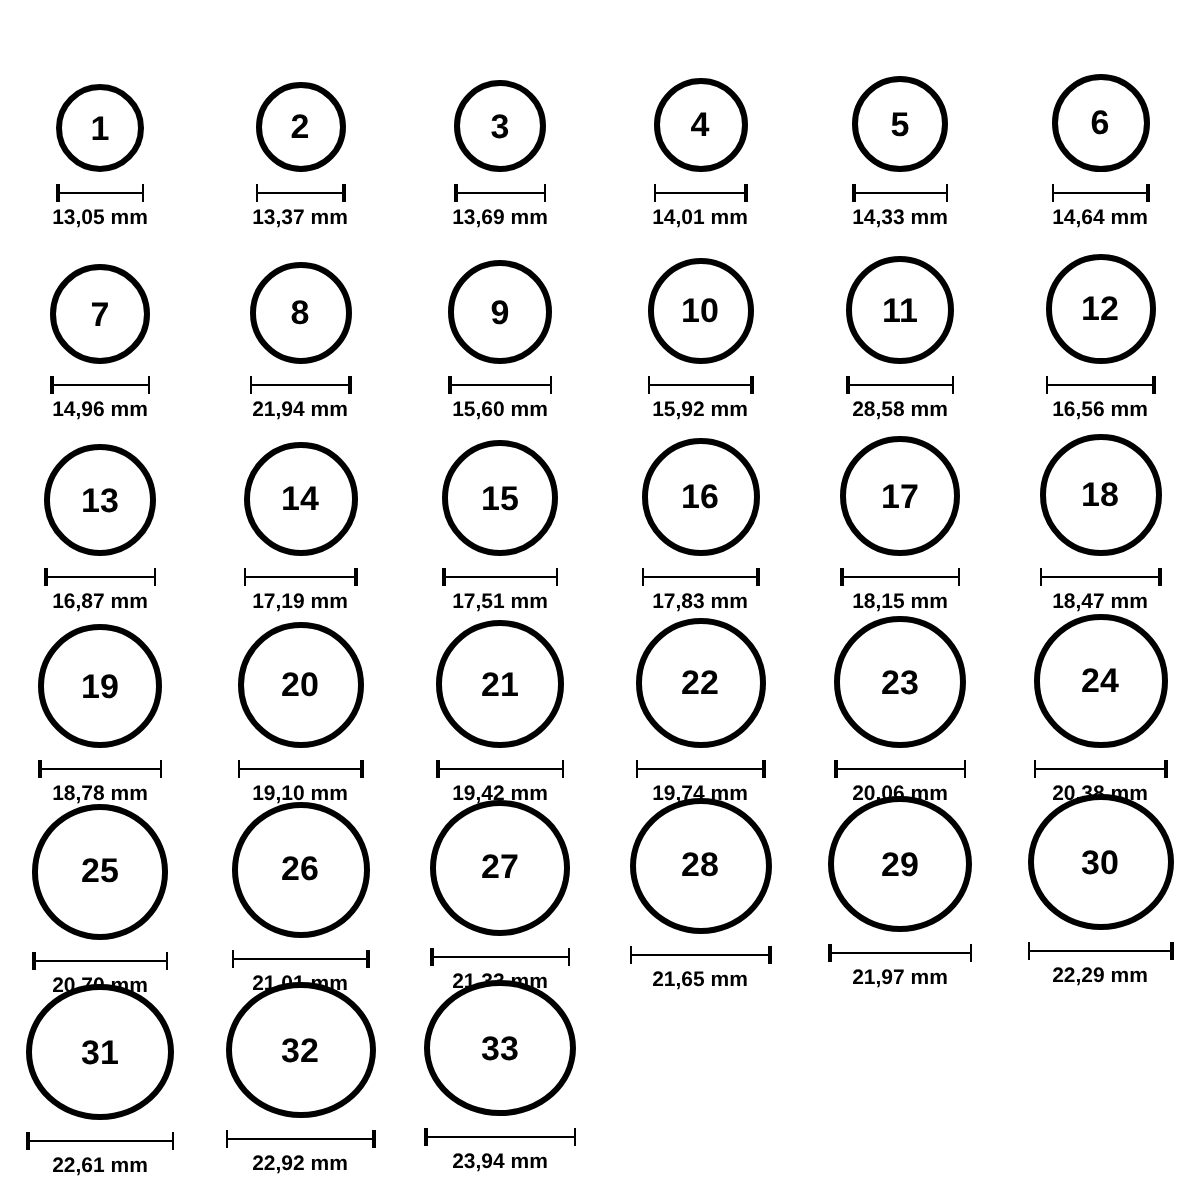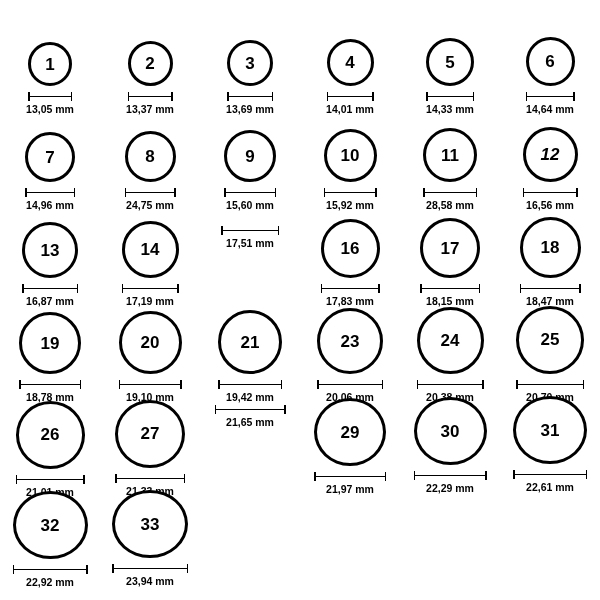--- a/index.html
+++ b/index.html
@@ -158,21 +158,21 @@
         </div>
         <div class="mm-label">14,96 mm</div>
       </div>
       <div class="cell" style="padding-top: 25px;">
         <div class="ring" style="width: 51px; height: 51px;">
           <span class="ring-size">8</span>
         </div>
         <div class="measure">
           <div class="bar" style="width: 51px;"></div>
         </div>
-        <div class="mm-label">24,75 mm</div>
+        <div class="mm-label">21,94 mm</div>
       </div>
       <div class="cell" style="padding-top: 24px;">
         <div class="ring" style="width: 52px; height: 52px;">
           <span class="ring-size">9</span>
         </div>
         <div class="measure">
           <div class="bar" style="width: 52px;"></div>
         </div>
         <div class="mm-label">15,60 mm</div>
       </div>
@@ -188,21 +188,21 @@
       <div class="cell" style="padding-top: 22px;">
         <div class="ring" style="width: 54px; height: 54px;">
           <span class="ring-size">11</span>
         </div>
         <div class="measure">
           <div class="bar" style="width: 54px;"></div>
         </div>
         <div class="mm-label">28,58 mm</div>
       </div>
       <div class="cell" style="padding-top: 21px;">
-        <div class="ring" style="width: 55px; height: 55px; font-style: italic;">
+        <div class="ring" style="width: 55px; height: 55px;">
           <span class="ring-size">12</span>
         </div>
         <div class="measure">
           <div class="bar" style="width: 55px;"></div>
         </div>
         <div class="mm-label">16,56 mm</div>
       </div>
       <div class="cell" style="padding-top: 20px;">
         <div class="ring" style="width: 56px; height: 56px;">
           <span class="ring-size">13</span>
@@ -215,20 +215,23 @@
       <div class="cell" style="padding-top: 19px;">
         <div class="ring" style="width: 57px; height: 57px;">
           <span class="ring-size">14</span>
         </div>
         <div class="measure">
           <div class="bar" style="width: 57px;"></div>
         </div>
         <div class="mm-label">17,19 mm</div>
       </div>
       <div class="cell" style="padding-top: 18px;">
+        <div class="ring" style="width: 58px; height: 58px;">
+          <span class="ring-size">15</span>
+        </div>
         <div class="measure">
           <div class="bar" style="width: 58px;"></div>
         </div>
         <div class="mm-label">17,51 mm</div>
       </div>
       <div class="cell" style="padding-top: 17px;">
         <div class="ring" style="width: 59px; height: 59px;">
           <span class="ring-size">16</span>
         </div>
         <div class="measure">
@@ -274,20 +277,29 @@
       </div>
       <div class="cell" style="padding-top: 12px;">
         <div class="ring" style="width: 64px; height: 64px;">
           <span class="ring-size">21</span>
         </div>
         <div class="measure">
           <div class="bar" style="width: 64px;"></div>
         </div>
         <div class="mm-label">19,42 mm</div>
       </div>
+      <div class="cell" style="padding-top: 11px;">
+        <div class="ring" style="width: 65px; height: 65px;">
+          <span class="ring-size">22</span>
+        </div>
+        <div class="measure">
+          <div class="bar" style="width: 65px;"></div>
+        </div>
+        <div class="mm-label">19,74 mm</div>
+      </div>
       <div class="cell" style="padding-top: 10px;">
         <div class="ring" style="width: 66px; height: 66px;">
           <span class="ring-size">23</span>
         </div>
         <div class="measure">
           <div class="bar" style="width: 66px;"></div>
         </div>
         <div class="mm-label">20,06 mm</div>
       </div>
       <div class="cell" style="padding-top: 9px;">
@@ -320,20 +332,23 @@
       <div class="cell" style="padding-top: 6px;">
         <div class="ring" style="width: 70px; height: 70px;">
           <span class="ring-size">27</span>
         </div>
         <div class="measure">
           <div class="bar" style="width: 70px;"></div>
         </div>
         <div class="mm-label">21,33 mm</div>
       </div>
       <div class="cell" style="padding-top: 5px;">
+        <div class="ring" style="width: 71px; height: 71px;">
+          <span class="ring-size">28</span>
+        </div>
         <div class="measure">
           <div class="bar" style="width: 71px;"></div>
         </div>
         <div class="mm-label">21,65 mm</div>
       </div>
       <div class="cell" style="padding-top: 4px;">
         <div class="ring" style="width: 72px; height: 72px;">
           <span class="ring-size">29</span>
         </div>
         <div class="measure">

